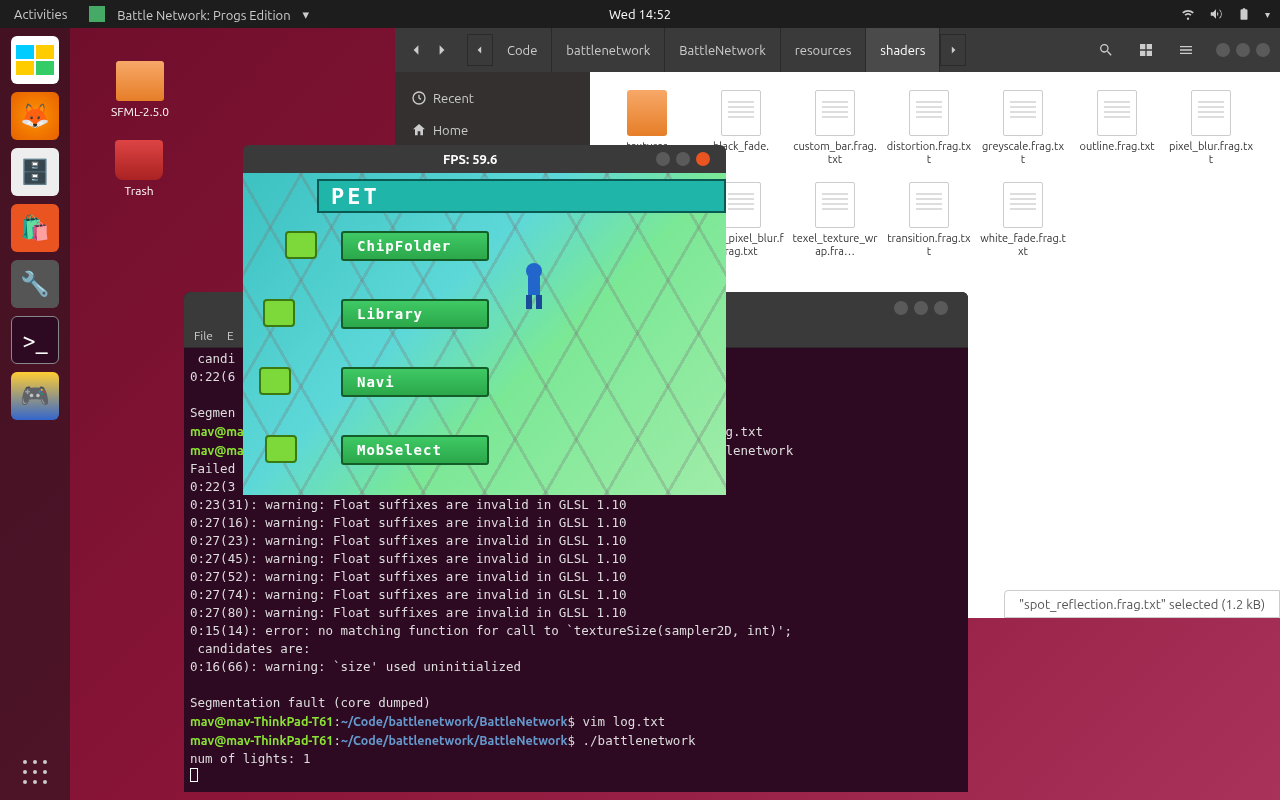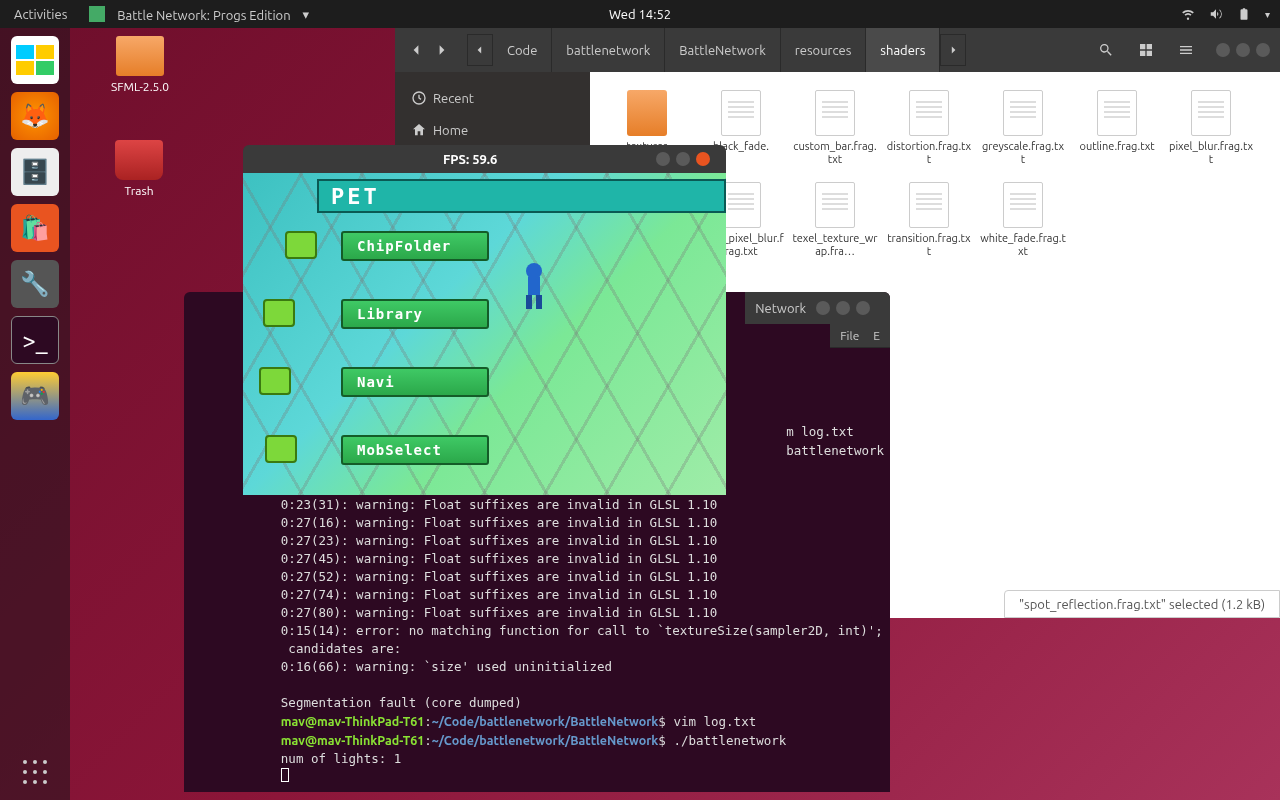--- a/index.html
+++ b/index.html
@@ -41,21 +41,21 @@
 .files-content { flex: 1; background: #fff; padding: 14px 10px; display: flex; flex-wrap: wrap; align-content: flex-start; gap: 0; }
 .file-item { width: 94px; height: 92px; display: flex; flex-direction: column; align-items: center; font-size: 11px; text-align: center; padding: 4px; color: #333; }
 .file-item.selected { background: #e8e8e8; }
 .file-item .ficon { width: 40px; height: 46px; margin-bottom: 4px; background: #fff; border: 1px solid #ccc; border-radius: 2px; position: relative; }
 .file-item .ficon.folder { background: linear-gradient(#f7a868, #e67e28); border: none; border-radius: 3px; }
 .file-item .ficon::after { content:''; position: absolute; top: 10px; left: 6px; right: 6px; height: 2px; background: #ddd; box-shadow: 0 5px 0 #ddd, 0 10px 0 #ddd, 0 15px 0 #ddd; }
 .file-item .ficon.folder::after { display:none; }
 .files-status { position: absolute; bottom: 0; right: 0; background: #fff; border: 1px solid #ccc; border-radius: 4px 0 0 0; padding: 6px 14px; font-size: 13px; color: #555; }
 
 
-.terminal-window { position: absolute; left: 184px; top: 292px; width: 706px; height: 500px; background: #2d0922; z-index: 20; border-radius: 6px 6px 0 0; overflow: hidden; display: flex; flex-direction: column; align-items: flex-end; }
+.terminal-window { position: absolute; left: 184px; top: 292px; width: 784px; height: 500px; background: #2d0922; z-index: 20; border-radius: 6px 6px 0 0; overflow: hidden; display: flex; flex-direction: column; }
 .term-header { height: 32px; background: #3a3a3a; display: flex; align-items: center; padding: 0 10px; color: #ccc; font-size: 13px; justify-content: space-between; }
 .term-menubar { height: 24px; background: #3a3a3a; color: #ccc; font-size: 12px; display: flex; align-items: center; padding: 0 10px; gap: 14px; border-bottom: 1px solid #2a2a2a; }
 .term-body { flex: 1; padding: 2px 6px; font-family: 'DejaVu Sans Mono', monospace; font-size: 12.5px; line-height: 18px; color: #ddd; overflow: hidden; white-space: pre; }
 .term-body .prompt-user { color: #8ae234; font-weight: bold; }
 .term-body .prompt-path { color: #6699cc; font-weight: bold; }
 .term-cursor { display: inline-block; width: 8px; height: 14px; border: 1px solid #fff; }
 
 
 .game-window { position: absolute; left: 243px; top: 145px; width: 483px; height: 350px; z-index: 40; border-radius: 6px 6px 0 0; overflow: hidden; }
 .game-header { height: 28px; background: #3a3a3a; display: flex; align-items: center; color: #fff; font-size: 13px; font-weight: bold; padding-left: 200px; position: relative; }
@@ -118,21 +118,21 @@
       <span></span>
       <span></span>
       <span></span>
       <span></span>
       <span></span>
       <span></span>
       <span></span>
   </div>
 </div>
 
-<div class="desktop-icon" style="left:95px;top:36px">
+<div class="desktop-icon" style="left:95px;top:61px">
   <div class="iconimg" style="background:linear-gradient(#f7a868,#e67e28);border-radius:3px"></div>
   <div>SFML-2.5.0</div>
 </div>
 <div class="desktop-icon" style="left:94px;top:140px">
   <div class="iconimg" style="background:linear-gradient(#d44,#a22);border-radius:4px 4px 8px 8px"></div>
   <div>Trash</div>
 </div>
 
 <div class="files-window">
   <div class="files-header">

